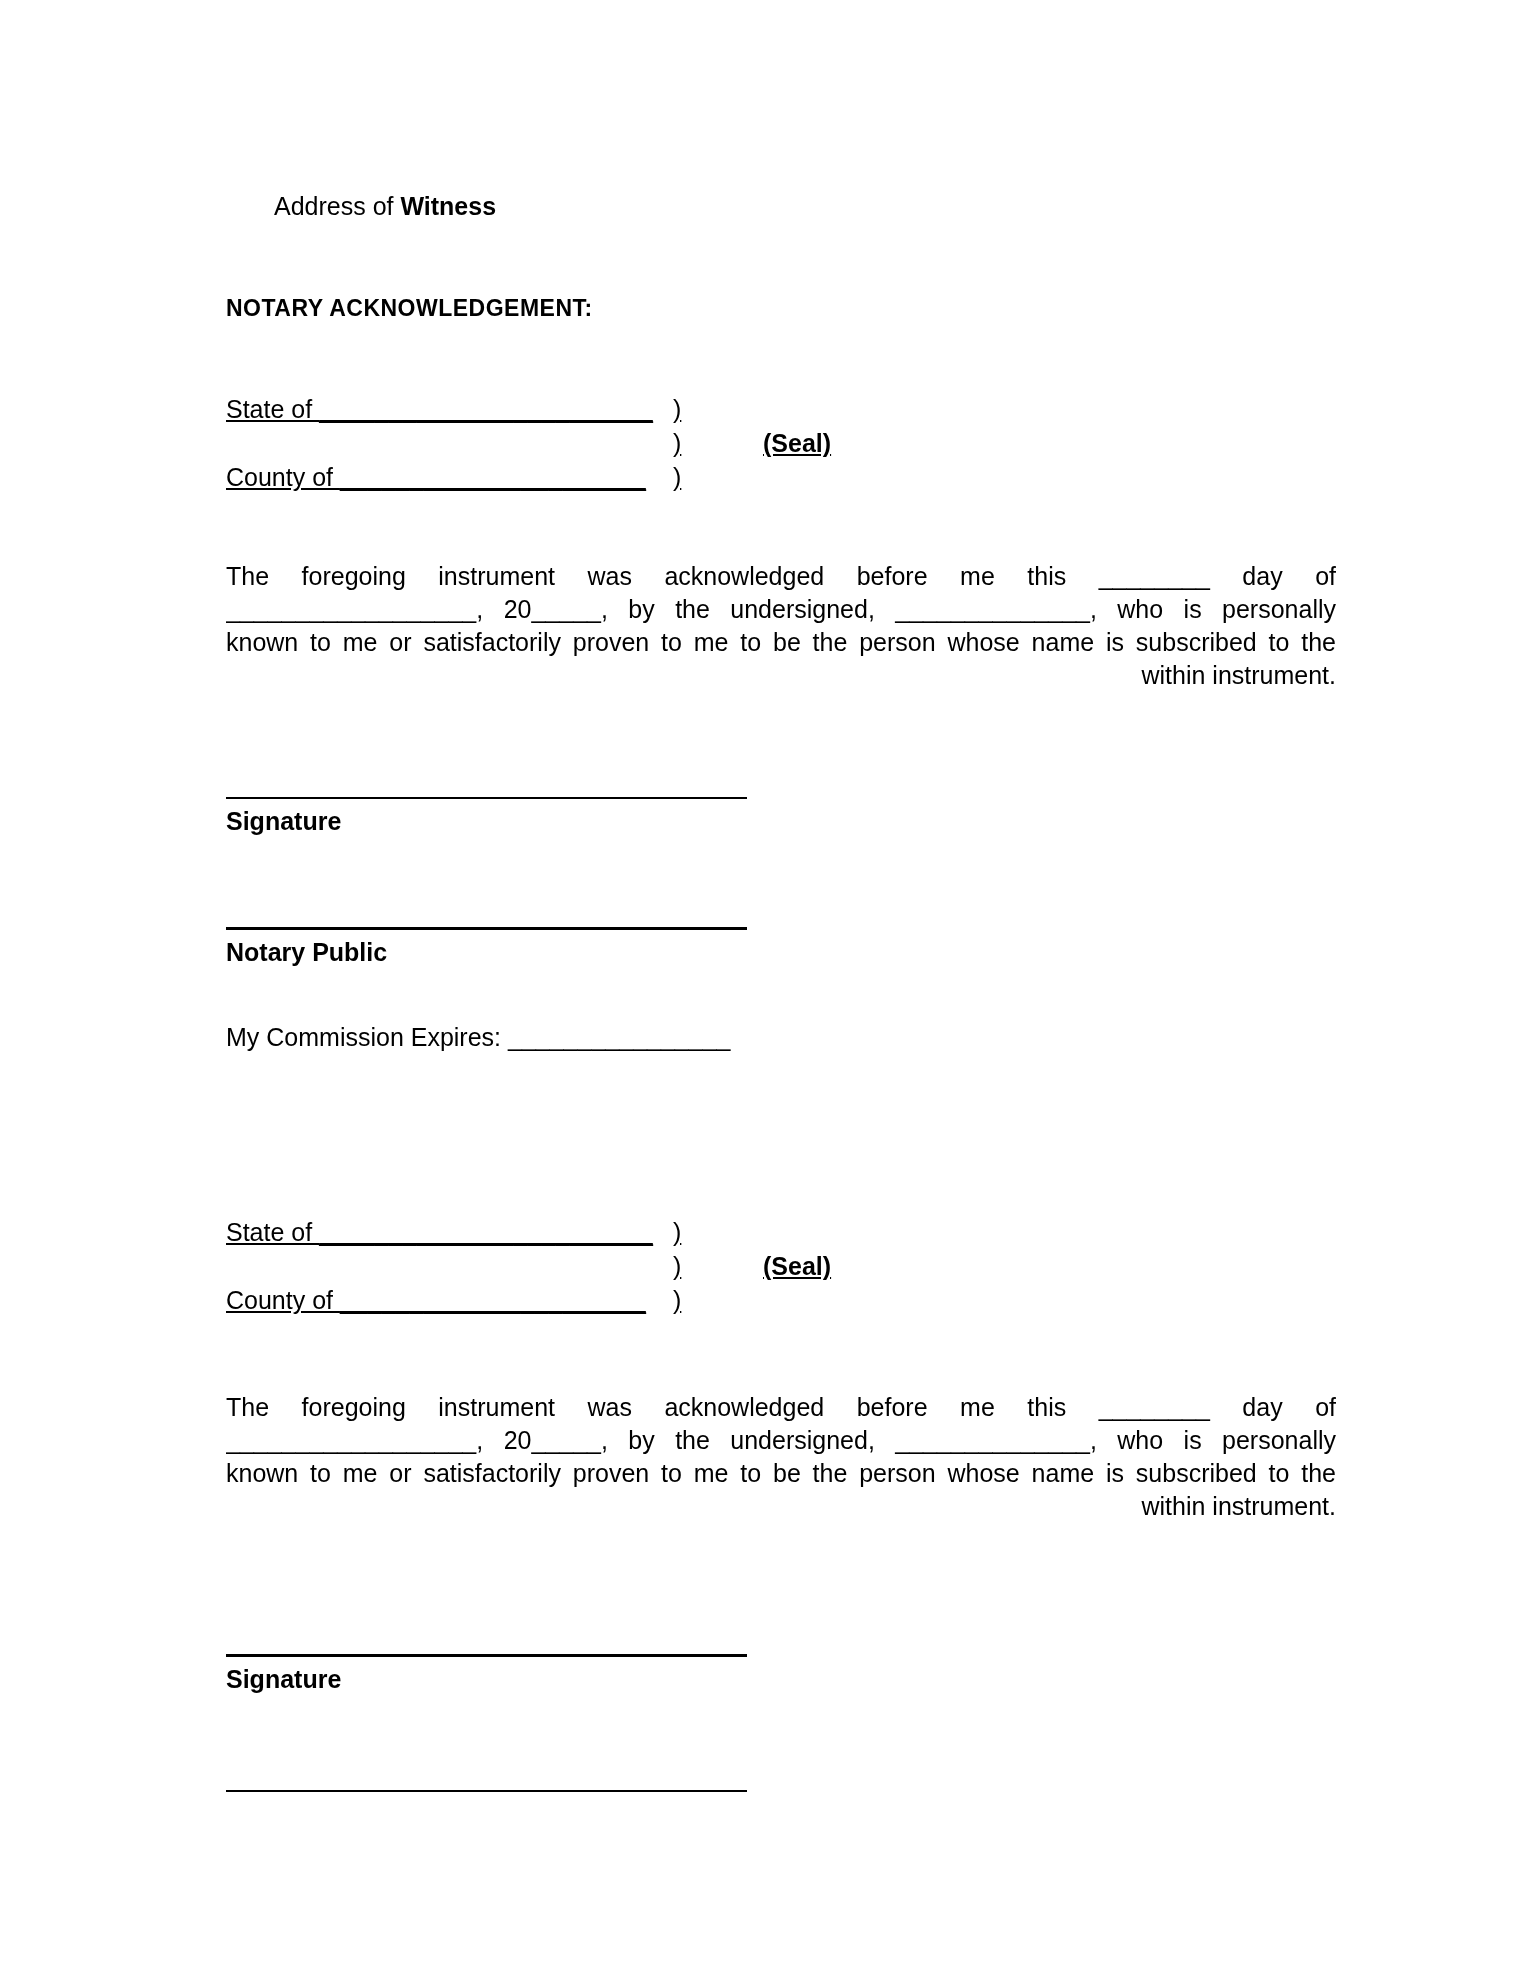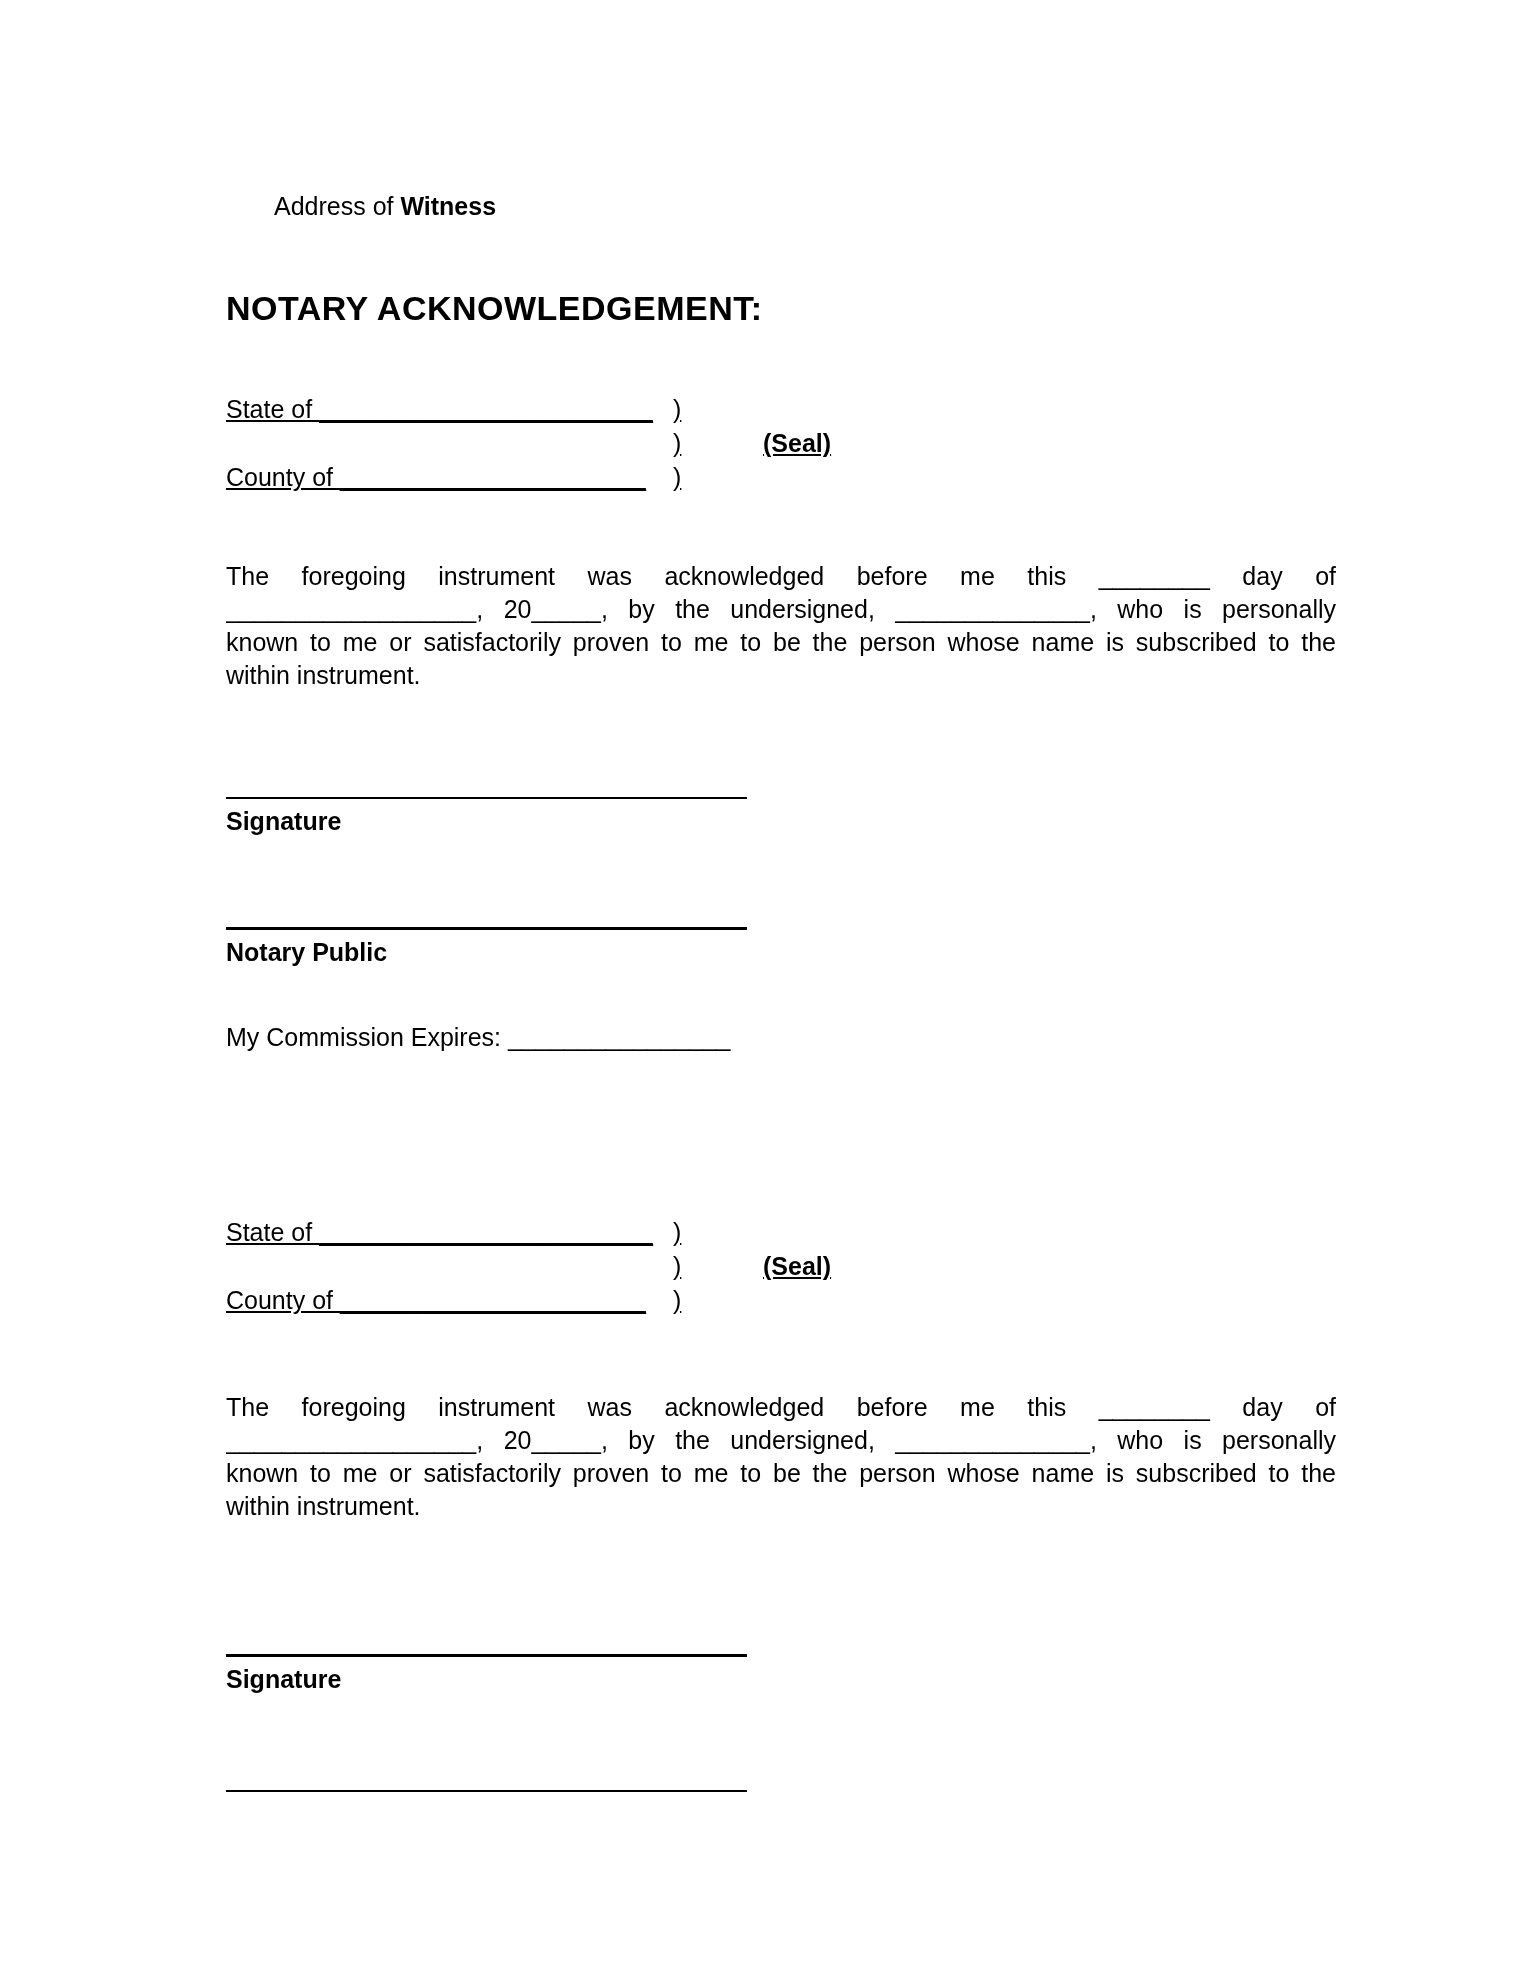--- a/index.html
+++ b/index.html
@@ -22,21 +22,21 @@
     overflow: hidden;
   }
   .b { font-weight: bold; }
 
   .address-line {
     margin-left: 48px;
     line-height: 33px;
   }
   .heading {
     margin: 69px 0 0 0;
-    font-size: 34px;
+    font-size: 23px;
     font-weight: bold;
     line-height: 33px;
     letter-spacing: 0.5px;
   }
 
   
   .sc-block { margin-top: 67px; }
   .sc-block.second { margin-top: 161px; }
   .sc-row {
     display: flex;
@@ -54,21 +54,21 @@
   .para { margin-top: 66px; width: 1110px; }
   .para.second { margin-top: 74px; }
   .jline {
     text-align: justify;
     text-align-last: justify;
     line-height: 33px;
     height: 33px;
     overflow: hidden;
   }
   .lline {
-    text-align: left;
+    text-align: right;
     line-height: 33px;
     height: 33px;
   }
 
   
   .rule {
     width: 521px;
     height: 0;
     border-bottom: 2px solid #000000;
   }

